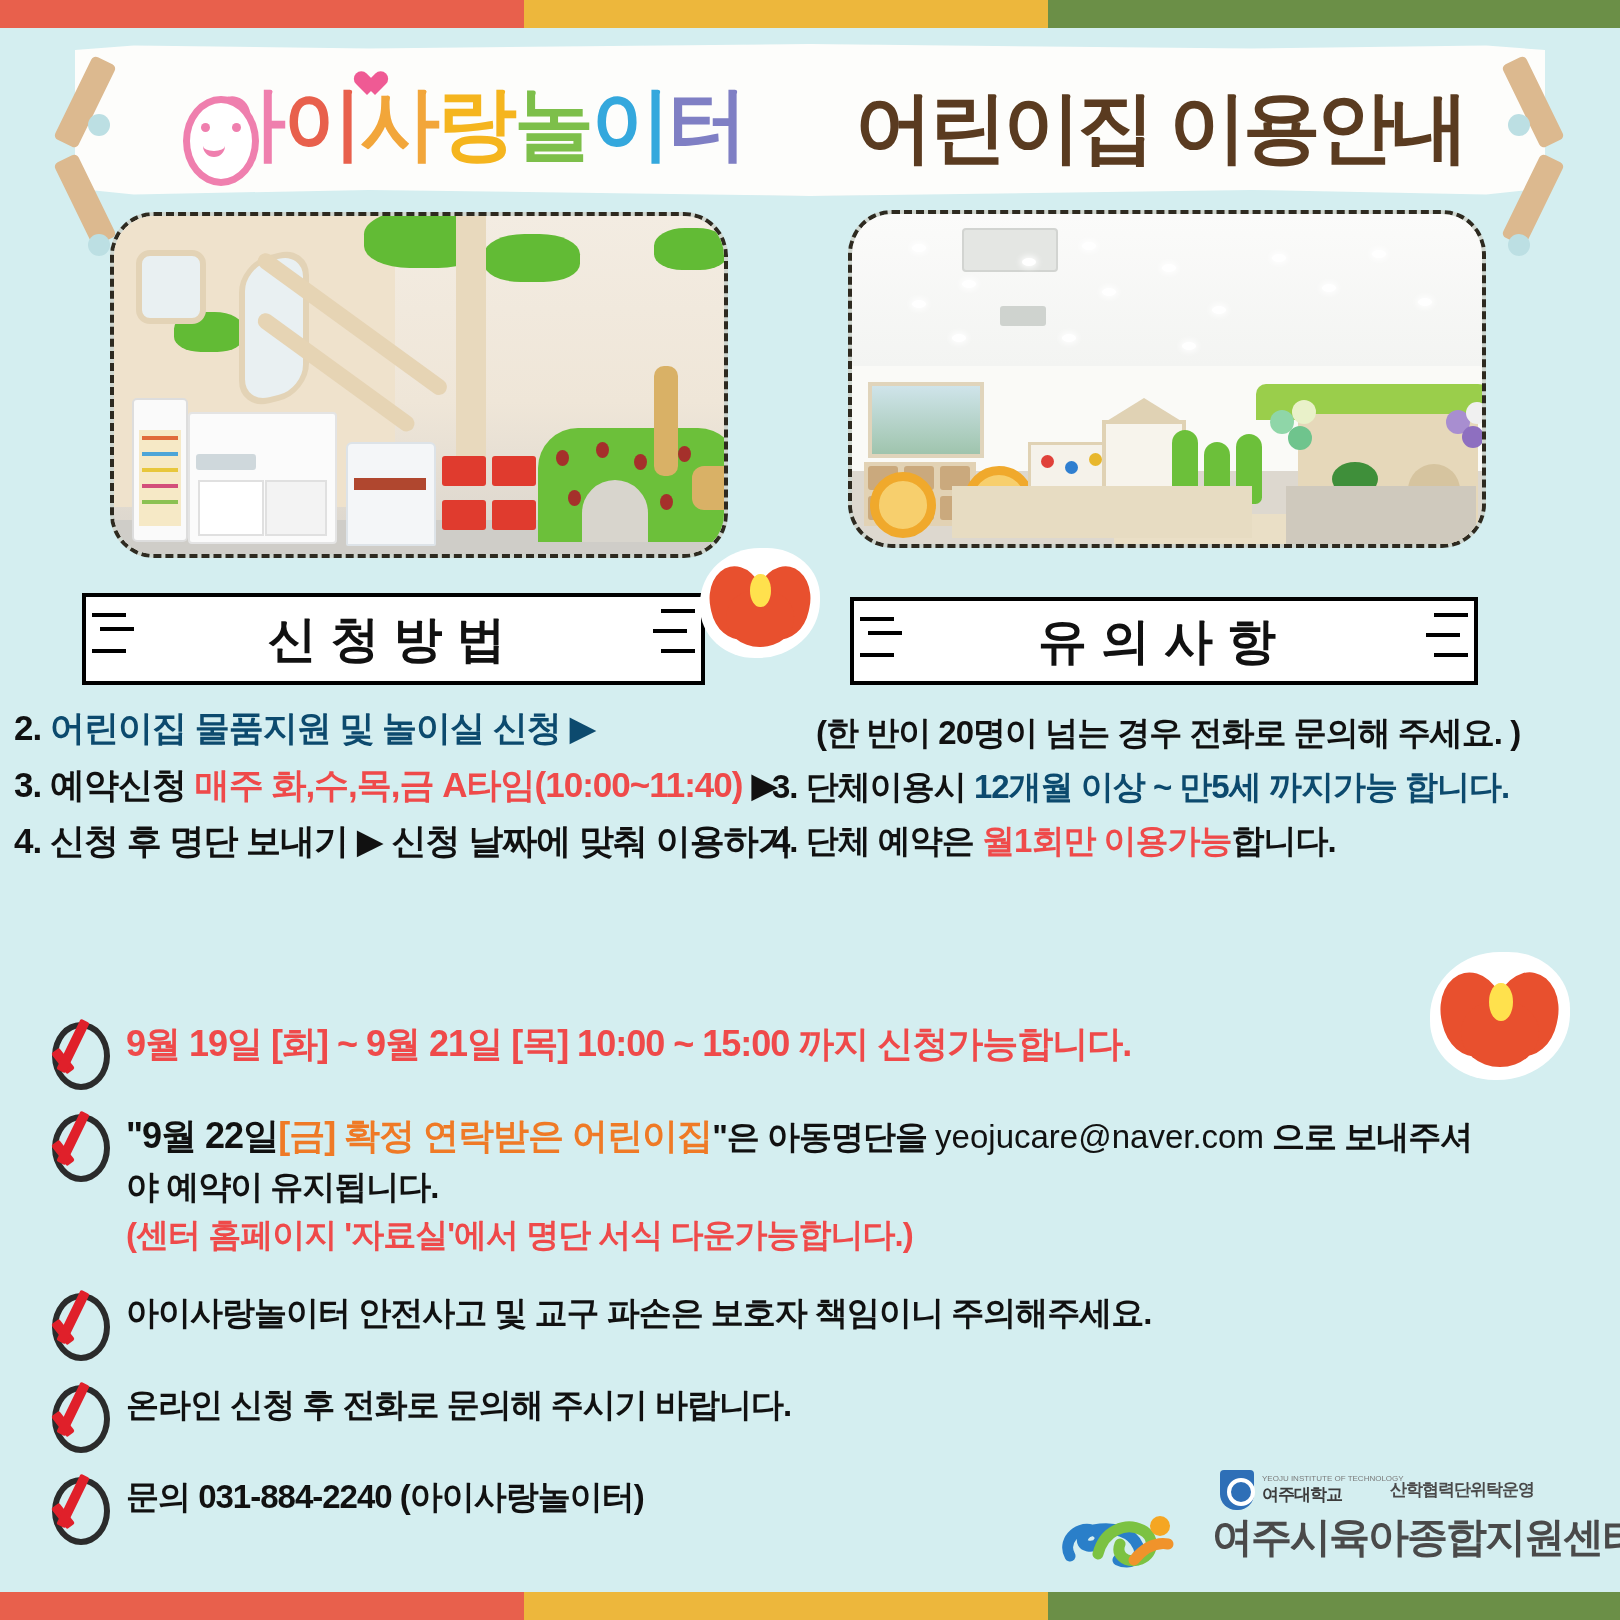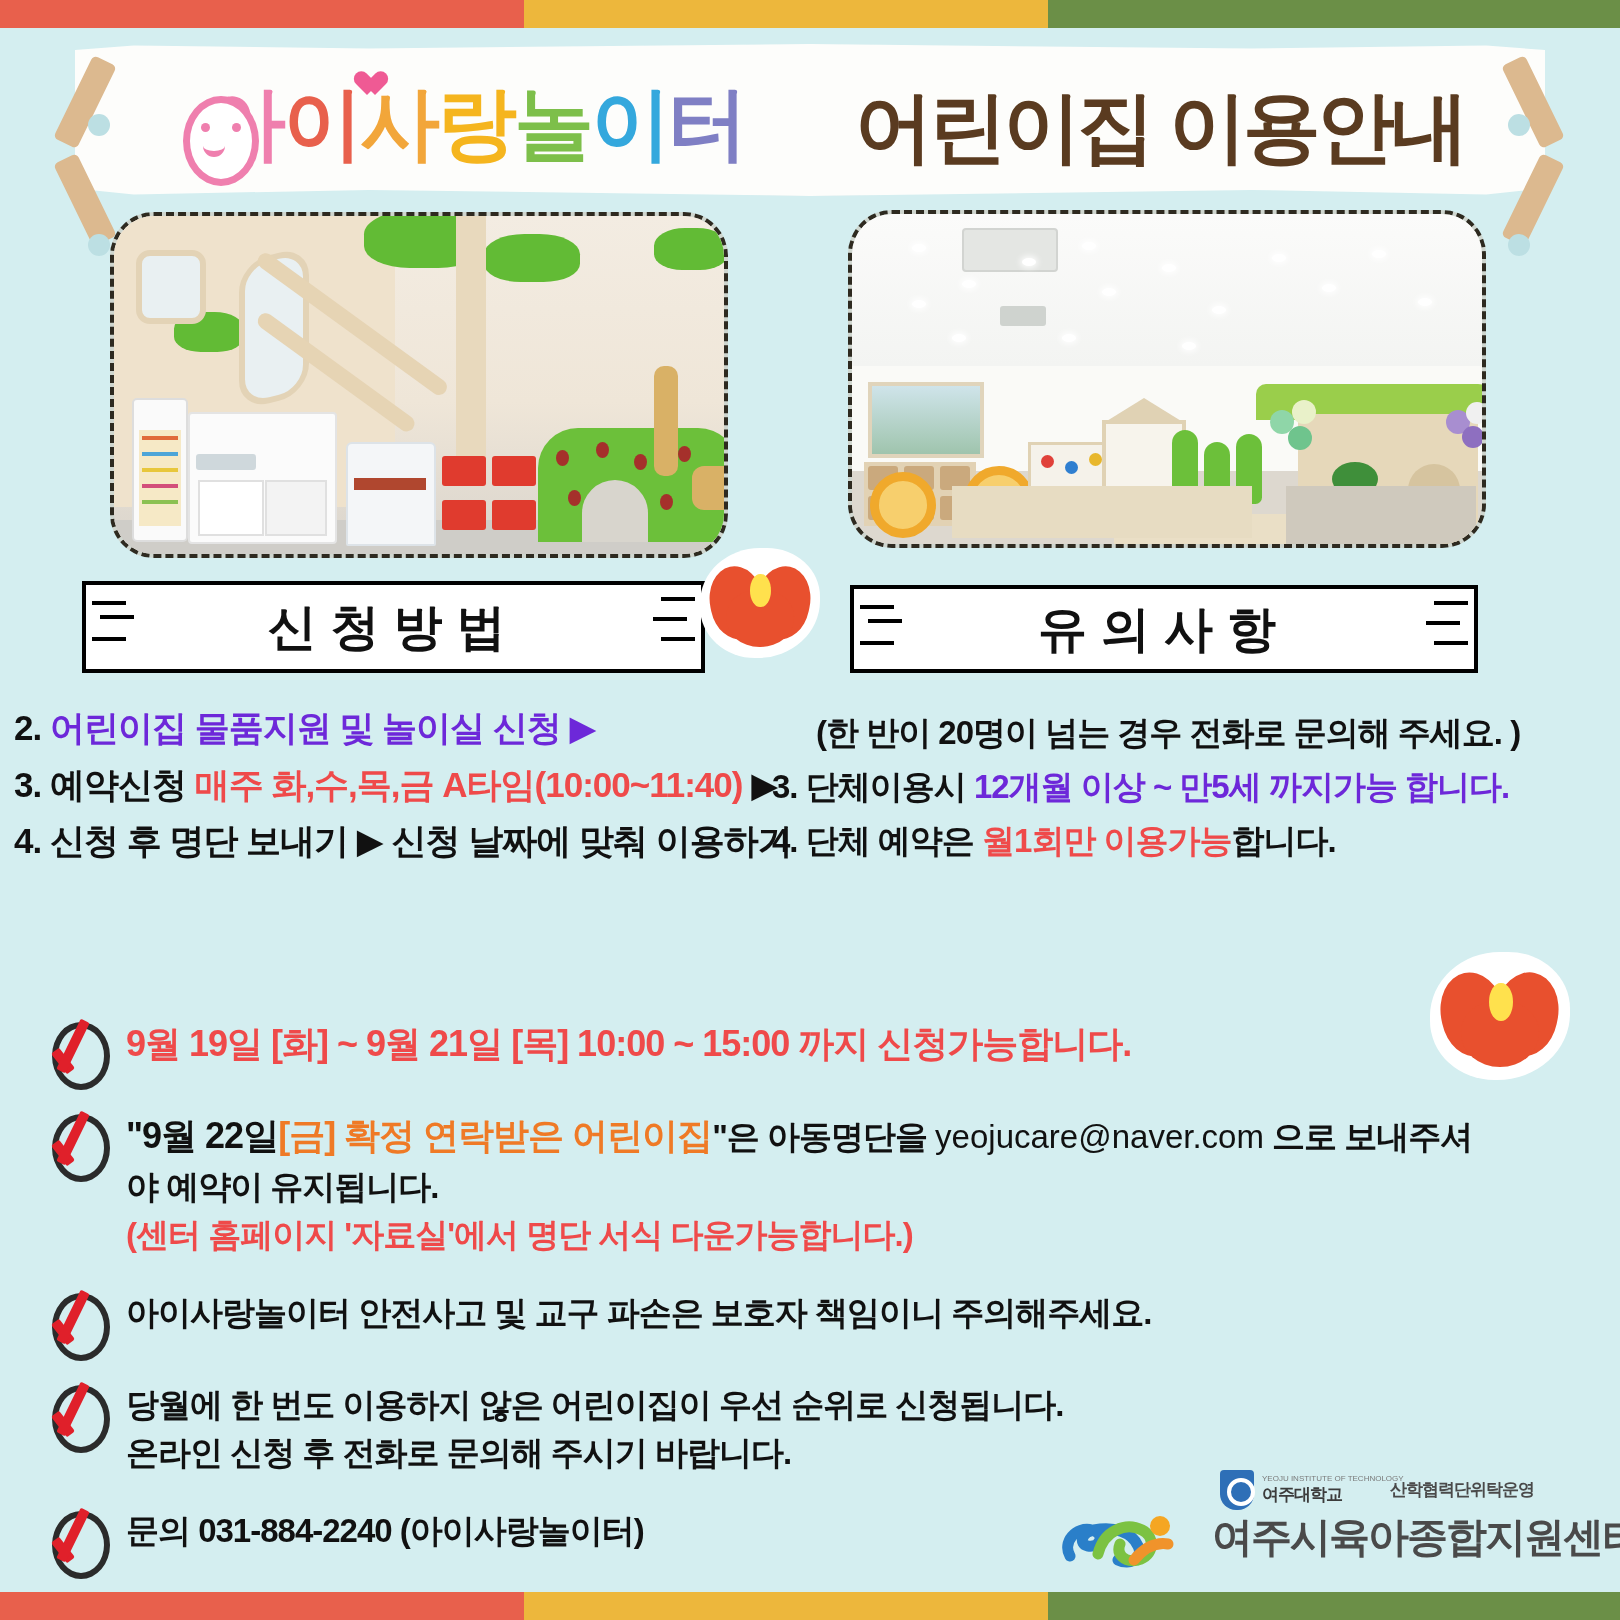--- a/index.html
+++ b/index.html
@@ -151,40 +151,40 @@
   .flower.f1{left:700px;top:548px;}
   .flower.f2{left:1430px;top:952px;width:140px;height:128px;}
   .flower .halo{position:absolute;inset:0;background:#fff;border-radius:50% 44% 52% 46%;}
   .flower .pet{position:absolute;background:#e8502e;border-radius:50% 50% 46% 46%;}
   .flower .pL{left:8%;top:16%;width:46%;height:66%;transform:rotate(-12deg);}
   .flower .pR{right:8%;top:16%;width:46%;height:66%;transform:rotate(12deg);}
   .flower .pB{left:22%;top:38%;width:56%;height:52%;border-radius:46% 46% 50% 50%;}
   .flower .core{position:absolute;left:42%;top:24%;width:17%;height:30%;background:#ffe14d;border-radius:50%;}
 
   
-  .sec-box{position:absolute;z-index:5;background:#fff;border:4px solid #000;display:flex;align-items:center;justify-content:center;}
+  .sec-box{position:absolute;z-index:5;background:#fff;border:4px solid #000;display:flex;align-items:center;justify-content:center;margin-top:12px;}
   .sec-box.left{left:82px;top:581px;width:615px;height:84px;}
   .sec-box.right{left:850px;top:585px;width:620px;height:80px;}
   .sec-title{font-size:49px;font-weight:bold;color:#111;letter-spacing:14px;line-height:1;}
   .tk-l1{left:6px;top:16px;width:34px;height:4px;background:#000;position:absolute;}
   .tk-l2{left:14px;top:30px;width:34px;height:4px;background:#000;position:absolute;}
   .tk-l3{left:6px;top:52px;width:34px;height:4px;background:#000;position:absolute;}
   .tk-r1{right:6px;top:12px;width:34px;height:4px;background:#000;position:absolute;}
   .tk-r2{right:14px;top:32px;width:34px;height:4px;background:#000;position:absolute;}
   .tk-r3{right:6px;top:52px;width:34px;height:4px;background:#000;position:absolute;}
 
   
   .col{position:absolute;z-index:5;}
   .col.left{left:14px;top:700px;width:760px;}
   .col.right{left:772px;top:706px;width:848px;}
   .step{font-size:35px;font-weight:bold;color:#111;line-height:1.62;white-space:nowrap;letter-spacing:-1px;}
   .note{font-size:33px;font-weight:bold;color:#111;line-height:1.64;white-space:nowrap;letter-spacing:-1px;}
   .note.indent{padding-left:44px;}
   .t-red{color:#ef4a4a;}
-  .t-blue{color:#6d28d9;}
+  .t-blue{color:#0c4a6e;}
   .t-orange{color:#ef7a26;}
   .t-black{color:#111;}
 
   
   .checklist{position:absolute;left:40px;top:1018px;width:1560px;z-index:5;}
   .crow{display:flex;align-items:flex-start;margin-bottom:30px;}
   .cmark{flex:0 0 86px;position:relative;height:62px;}
   .cmark .oval{position:absolute;left:12px;top:4px;width:46px;height:56px;border:6px solid #2b2b2b;border-radius:50%;}
   .cmark .tickm{position:absolute;left:10px;top:2px;width:62px;height:58px;}
   .cmark .tickm:before{content:"";position:absolute;left:8px;top:28px;width:10px;height:26px;background:#e0202a;transform:rotate(-38deg);border-radius:2px;}
@@ -441,21 +441,20 @@
           <div class="ctext">
             <div><span class="t-black">아이사랑놀이터 안전사고 및 교구 파손은 보호자 책임이니 주의해주세요.</span></div>
           </div>
         </div>
         <div class="crow">
           <div class="cmark">
             <span class="oval"></span>
             <span class="tickm"></span>
           </div>
           <div class="ctext">
-            <div><span class="t-black">당월에 한 번도 이용하지 않은 어린이집이 우선 순위로 신청됩니다.</span></div>
             <div><span class="t-black">온라인 신청 후 전화로 문의해 주시기 바랍니다.</span></div>
           </div>
         </div>
         <div class="crow">
           <div class="cmark">
             <span class="oval"></span>
             <span class="tickm"></span>
           </div>
           <div class="ctext">
             <div><span class="t-black">문의   031-884-2240  (아이사랑놀이터)</span></div>

